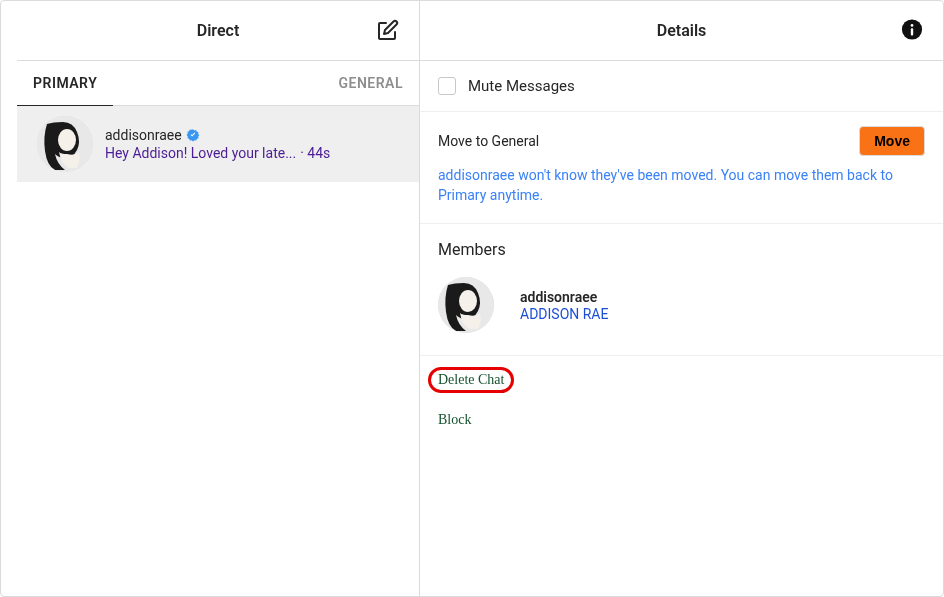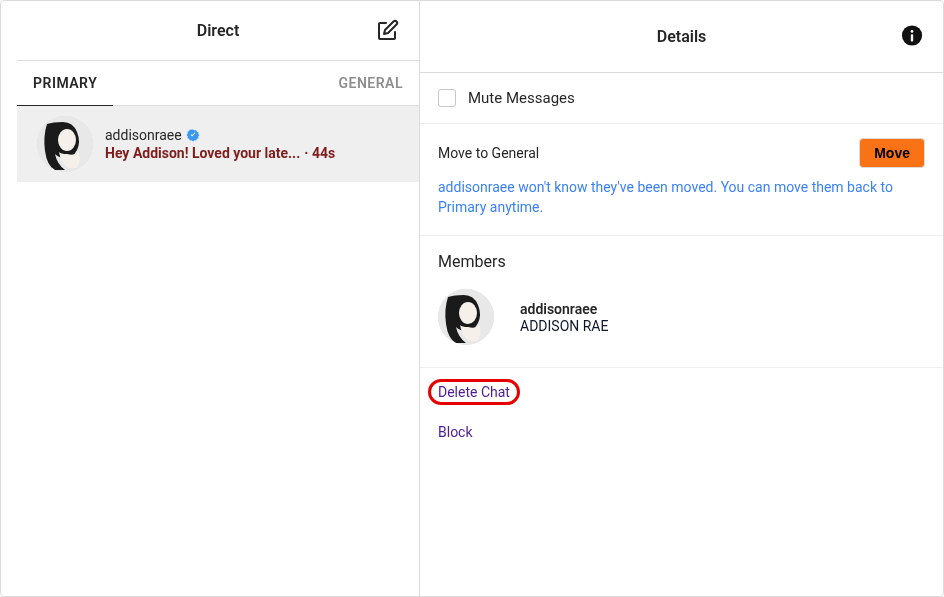--- a/index.html
+++ b/index.html
@@ -101,40 +101,39 @@
       width: 14px;
       height: 14px;
       display: inline-flex;
       align-items: center;
       justify-content: center;
     }
     .thread-preview-row {
       display: flex;
       align-items: center;
       gap: 4px;
-      color: #7f1d1d;
+      color: #4c1d95;
       font-size: 14px;
       margin-top: 2px;
-      font-weight: bold;
     }
     .thread-preview {
       white-space: nowrap;
       overflow: hidden;
       text-overflow: ellipsis;
       max-width: 200px;
     }
     .thread-time::before { content: "· "; }
     
     .details {
       flex: 1;
       display: flex;
       flex-direction: column;
     }
     .details-header {
-      height: 72px;
+      height: 60px;
       display: flex;
       align-items: center;
       justify-content: center;
       position: relative;
       border-bottom: 1px solid #dbdbdb;
     }
     .details-title { font-weight: 600; font-size: 16px; }
     .info-btn {
       position: absolute;
       right: 20px;
@@ -191,31 +190,32 @@
       font-size: 16px;
       margin-bottom: 14px;
     }
     .member-row {
       display: flex;
       align-items: center;
       gap: 14px;
       padding: 4px 0 14px;
     }
     .member-name { font-weight: 600; font-size: 14px; }
-    .member-sub { color: #0f172a; font-size: 14px; margin-top: 1px; }
+    .member-sub { color: #1d4ed8; font-size: 14px; margin-top: 1px; }
     .danger-section {
       border-top: 1px solid #efefef;
       padding-top: 4px;
     }
     .danger-item {
       display: block;
       padding: 12px 18px;
-      color: #4c1d95;
-      font-size: 14px;
-      cursor: pointer;
+      color: #14532d;
+      font-size: 14px;
+      cursor: pointer;
+      font-family: Liberation Serif, serif;
     }
     .highlight-ring {
       position: relative;
       display: inline-block;
     }
     .highlight-ring::after {
       content: "";
       position: absolute;
       left: -10px;
       right: -10px;

